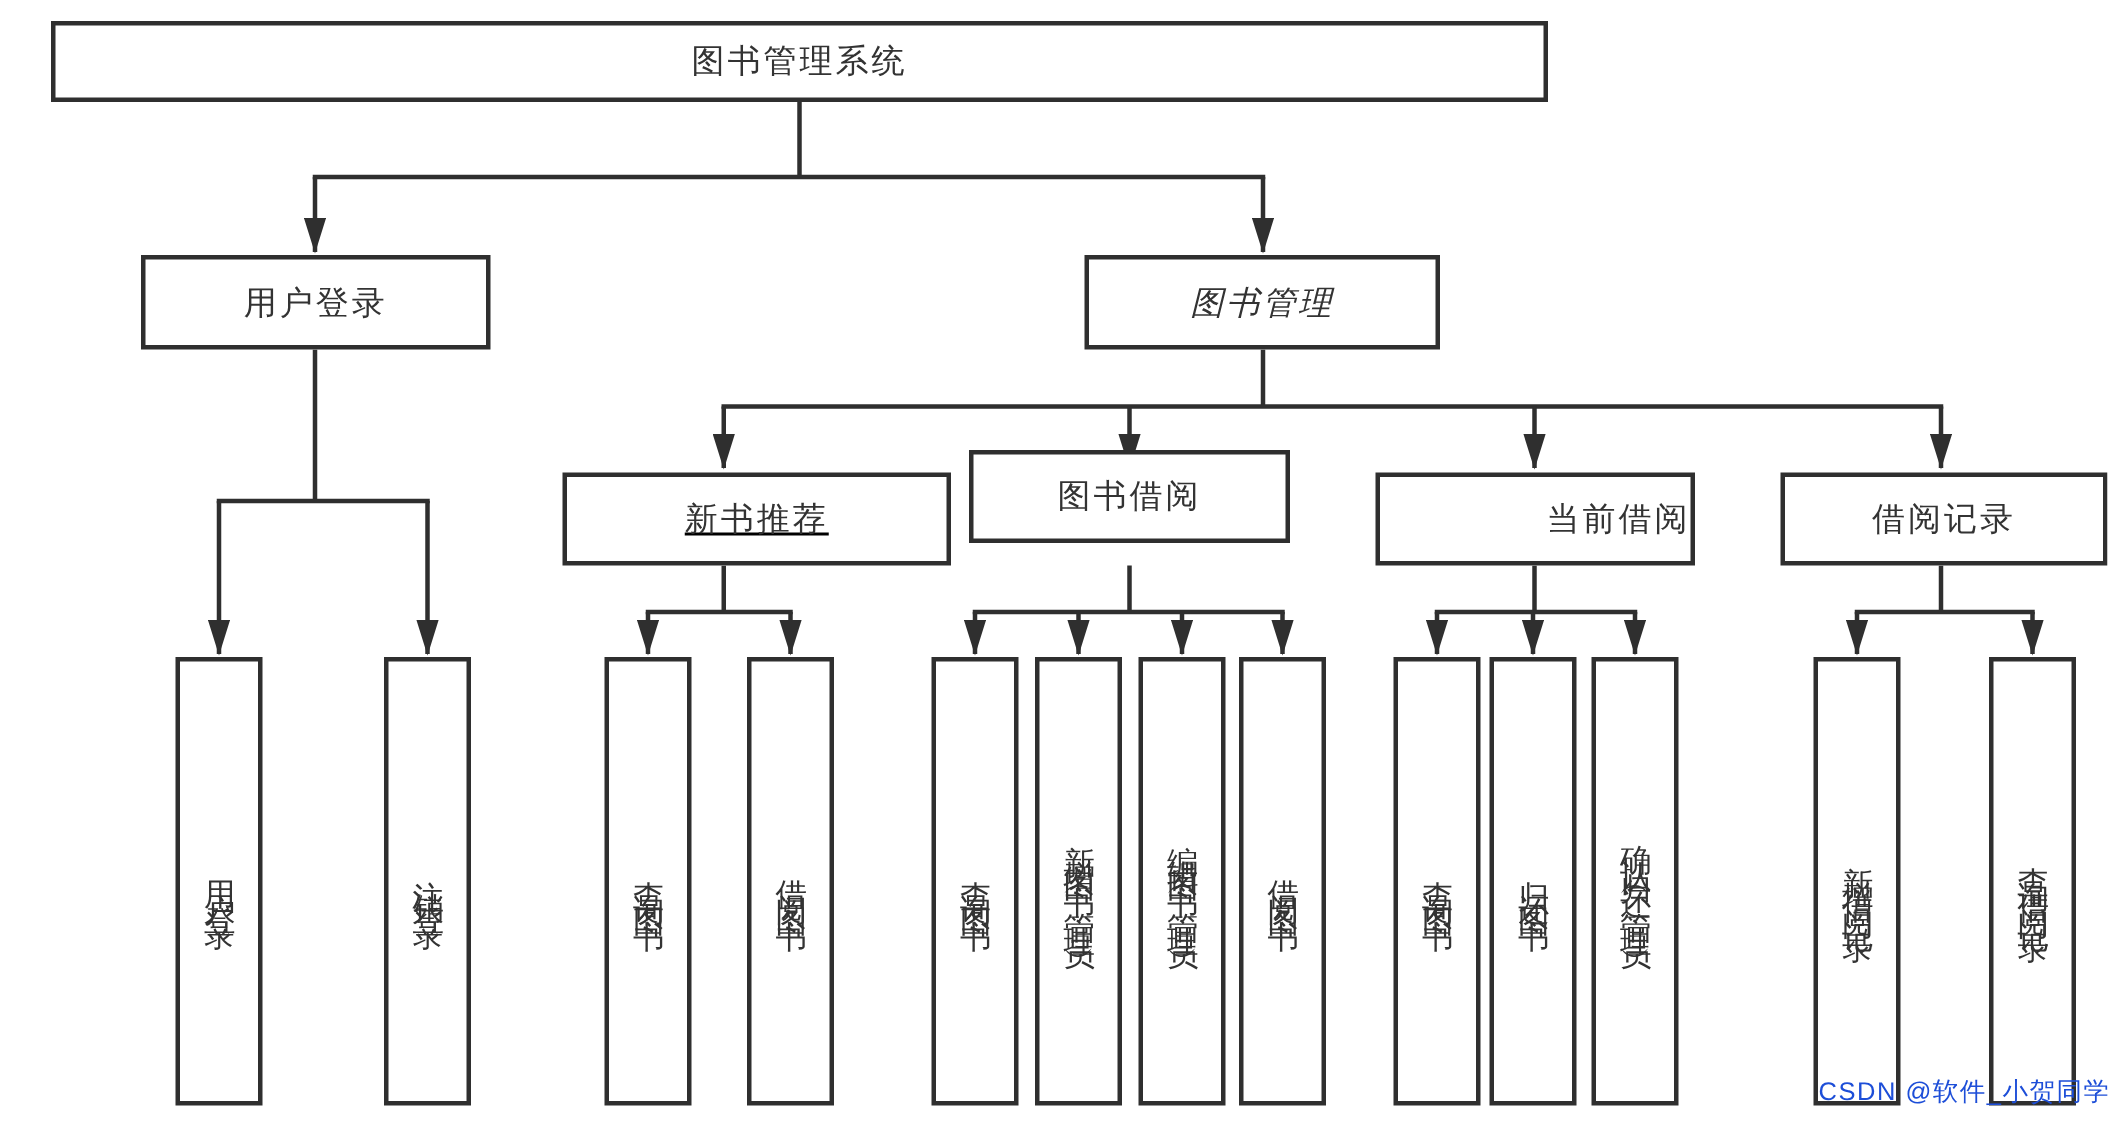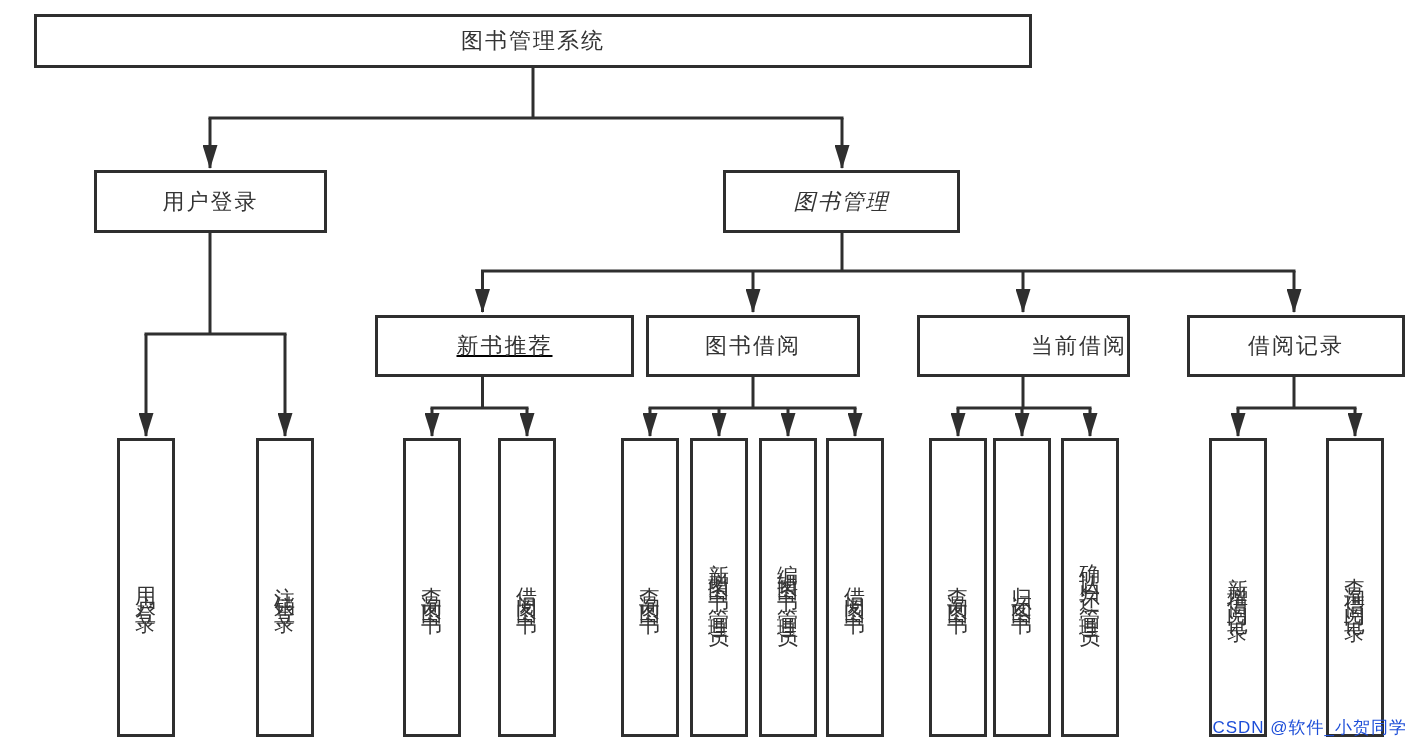--- a/index.html
+++ b/index.html
@@ -132,21 +132,21 @@
   <div class="node" style="left:82px; top:170px; width:233px; height:63px;">
     <span class="hlabel">用户登录</span>
   </div>
   <div class="node" style="left:711px; top:170px; width:237px; height:63px;font-style:italic;">
     <span class="hlabel">图书管理</span>
   </div>
 
   <div class="node" style="left:363px; top:315px; width:259px; height:62px;text-decoration:underline;">
     <span class="hlabel">新书推荐</span>
   </div>
-  <div class="node" style="left:634px; top:315px; width:214px; height:62px;">
+  <div class="node" style="left:634px; top:300px; width:214px; height:62px;">
     <span class="hlabel">图书借阅</span>
   </div>
   <div class="node" style="left:905px; top:315px; width:213px; height:62px;justify-content:flex-end;">
     <span class="hlabel">当前借阅</span>
   </div>
   <div class="node" style="left:1175px; top:315px; width:218px; height:62px;">
     <span class="hlabel">借阅记录</span>
   </div>
 
   <div class="node" style="left:105px; top:438px; width:58px; height:299px;">

